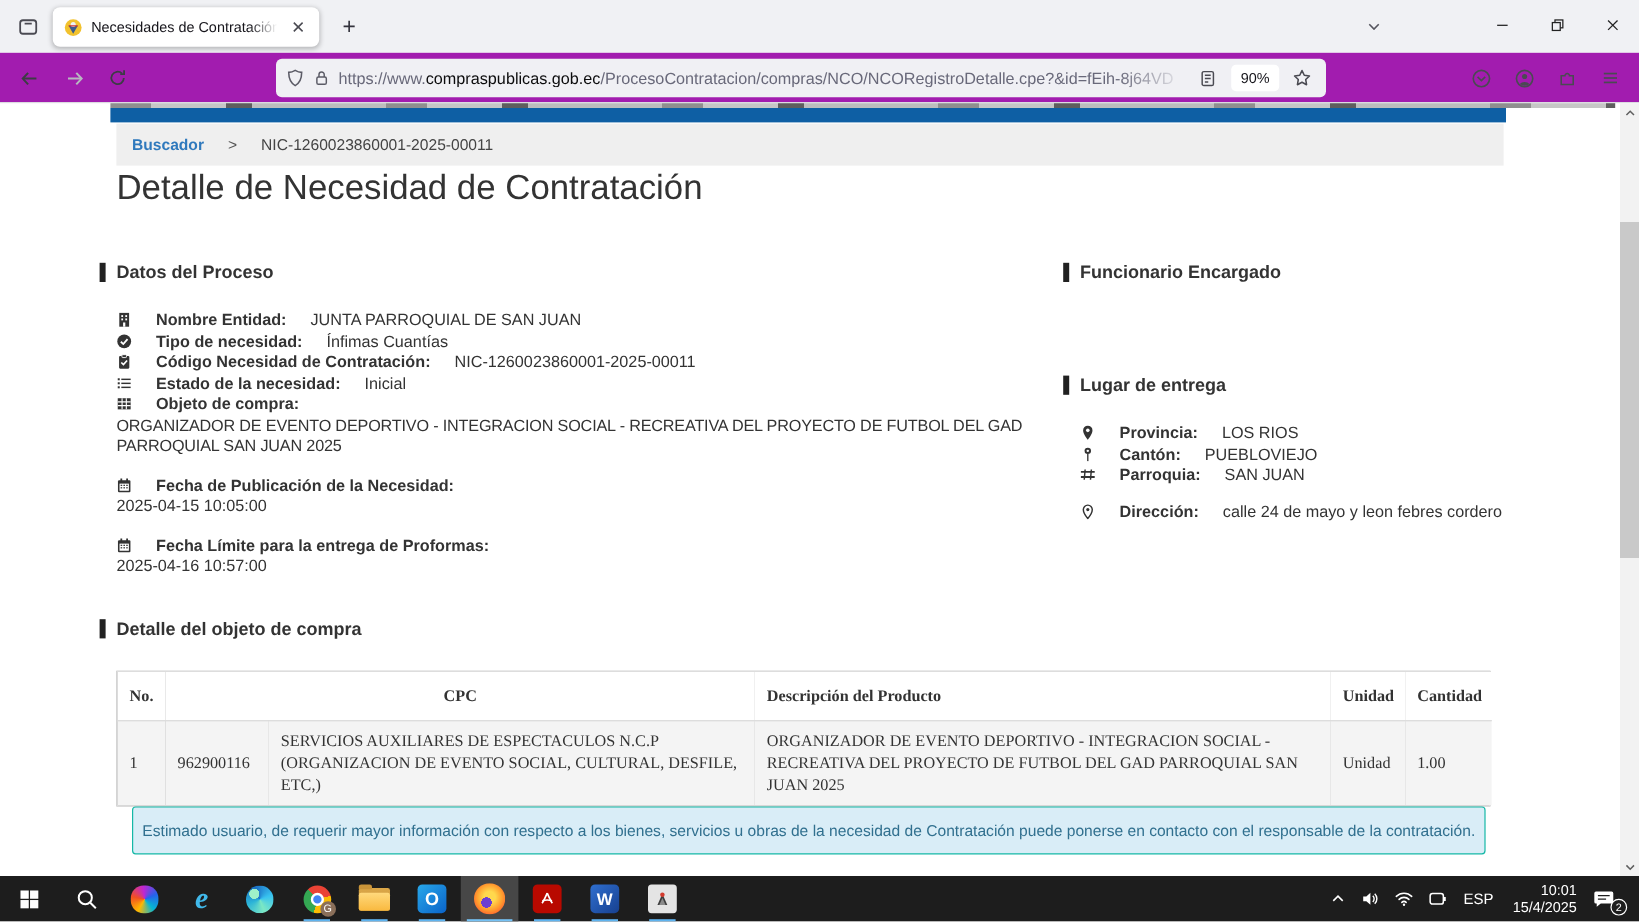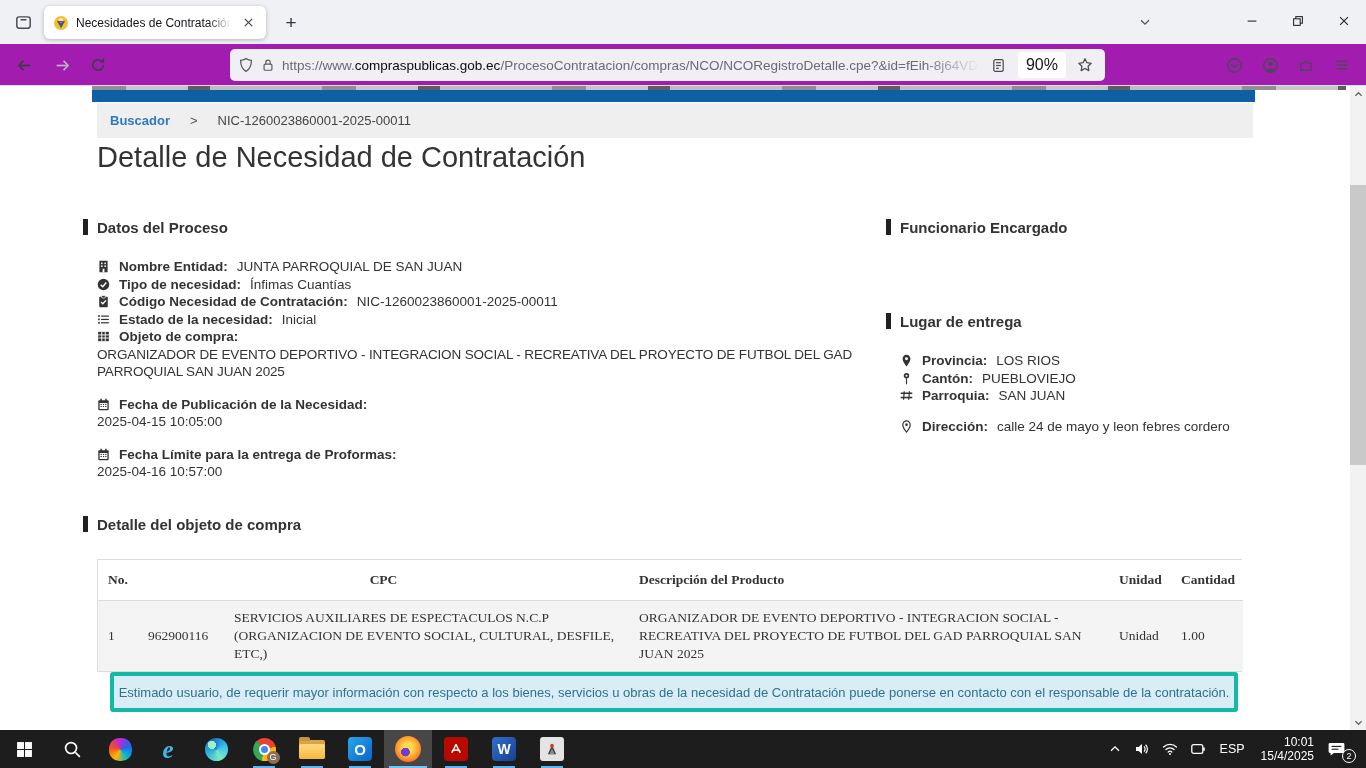--- a/index.html
+++ b/index.html
@@ -29,21 +29,21 @@
   #toolbar { position:absolute; left:0; top:44px; width:1366px; height:42px; background:#a21caf; border-bottom:1px solid #dcdce1; }
   .navbtn { position:absolute; top:5px; width:32px; height:32px; border:none; background:transparent; border-radius:4px;
     display:flex; align-items:center; justify-content:center; color:#3c3c44; }
   #nav-back { left:8px; } #nav-fwd { left:46px; color:#b7b7c0; } #nav-reload { left:82px; }
   .urlbar { position:absolute; left:230px; top:5px; width:875px; height:32px; background:#f0f0f4; border-radius:5px;
     display:flex; align-items:center; padding:0 8px; gap:7px; }
   .urlbar .sep-ic { color:#5b5b66; display:flex; align-items:center; }
   .urltext { flex:1; font-size:13.5px; white-space:nowrap; overflow:hidden;
     -webkit-mask-image:linear-gradient(90deg,#000 92%,transparent); mask-image:linear-gradient(90deg,#000 92%,transparent); }
   .u-gray { color:#69697a; } .u-dark { color:#0c0c0d; }
-  .zoomchip { background:#fff; border-radius:4px; padding:4px 8px; font-size:16px; color:#15141a; }
+  .zoomchip { background:#fff; border-radius:4px; padding:4px 8px; font-size:12px; color:#15141a; }
   .ub-btn { border:none; background:transparent; display:flex; align-items:center; justify-content:center;
     color:#4a4a52; width:24px; height:24px; padding:0; }
   .toolbtn { position:absolute; top:5px; width:32px; height:32px; border:none; background:transparent; border-radius:4px;
     display:flex; align-items:center; justify-content:center; color:#4a4a52; }
   #tb-pocket { left:1218px; } #tb-account { left:1254px; } #tb-ext { left:1290px; } #tb-menu { left:1326px; }
 
   
   #viewport { position:absolute; left:0; top:86px; width:1366px; height:644px; background:#fff; color:#333; }
   .hdr-strip { position:absolute; left:92px; top:0; width:1254px; height:4px;
     background:repeating-linear-gradient(90deg,#8f8f8f 0 34px,#c6c6c6 34px 96px,#5e5e5e 96px 118px,#bdbdbd 118px 230px); }
@@ -58,21 +58,21 @@
   .sec-h::before { content:""; position:absolute; left:-14px; top:0px; width:5px; height:16px; background:#212121; }
   #h-datos { left:97px; top:133px; }
   #h-func  { left:900px; top:133px; }
   #h-lugar { left:900px; top:227px; }
   #h-detalle { left:97px; top:430px; }
 
   .items { position:absolute; font-size:13.5px; color:#333; }
   #datos-items { left:97px; top:172px; width:782px; }
   #func-items  { left:900px; top:172px; width:360px; }
   #lugar-items { left:900px; top:266px; width:360px; }
-  .irow { display:flex; align-items:center; height:17.5px; gap:9px;text-align:center; }
+  .irow { display:flex; align-items:center; height:17.5px; gap:20px;text-align:center; }
   .irow .pic { width:13px; height:13px; flex:0 0 13px; color:#333; display:flex; align-items:center; }
   .lbl { font-weight:bold; white-space:nowrap; }
   .val { font-weight:normal; white-space:nowrap; }
   .objeto { margin:0; line-height:17.5px; letter-spacing:-0.15px; width:782px; }
   .dateval { line-height:17.5px; }
   .mt16 { margin-top:15px; } .mt13 { margin-top:13px; }
 
   
   #tabla-wrap { position:absolute; left:97px; top:473px; width:1145px; border:1px solid #ddd; background:#a3a3a3;font-family:Liberation Serif, serif; }
   table.detalle { width:100%; border-collapse:collapse; table-layout:fixed; font-size:13.5px; color:#333; }
@@ -507,21 +507,21 @@
             <td>962900116</td>
             <td>SERVICIOS AUXILIARES DE ESPECTACULOS N.C.P (ORGANIZACION DE EVENTO SOCIAL, CULTURAL, DESFILE, ETC,)</td>
             <td>ORGANIZADOR DE EVENTO DEPORTIVO - INTEGRACION SOCIAL - RECREATIVA DEL PROYECTO DE FUTBOL DEL GAD PARROQUIAL SAN JUAN 2025</td>
             <td>Unidad</td>
             <td>1.00</td>
           </tr>
         </tbody>
       </table>
     </div>
 
-    <div id="banner" style="background:#d9edf7; border:4px solid #14b8a6; color:#31708f;">Estimado usuario, de requerir mayor información con respecto a los bienes, servicios u obras de la necesidad de Contratación puede ponerse en contacto con el responsable de la contratación.</div>
+    <div id="banner" style="background:#d9edf7; border:1px solid #14b8a6; color:#31708f;">Estimado usuario, de requerir mayor información con respecto a los bienes, servicios u obras de la necesidad de Contratación puede ponerse en contacto con el responsable de la contratación.</div>
 
     <div id="sbar">
       <div class="sb-arrow" id="sb-up">
         <svg width="9" height="9" viewBox="0 0 10 10" fill="none" stroke="currentColor" stroke-width="1.4">
             <path d="M1.5 6.5 L5 3 L8.5 6.5"></path>
           </svg>
       </div>
       <div id="sb-thumb"></div>
       <div class="sb-arrow" id="sb-down">
         <svg width="9" height="9" viewBox="0 0 10 10" fill="none" stroke="currentColor" stroke-width="1.4">

